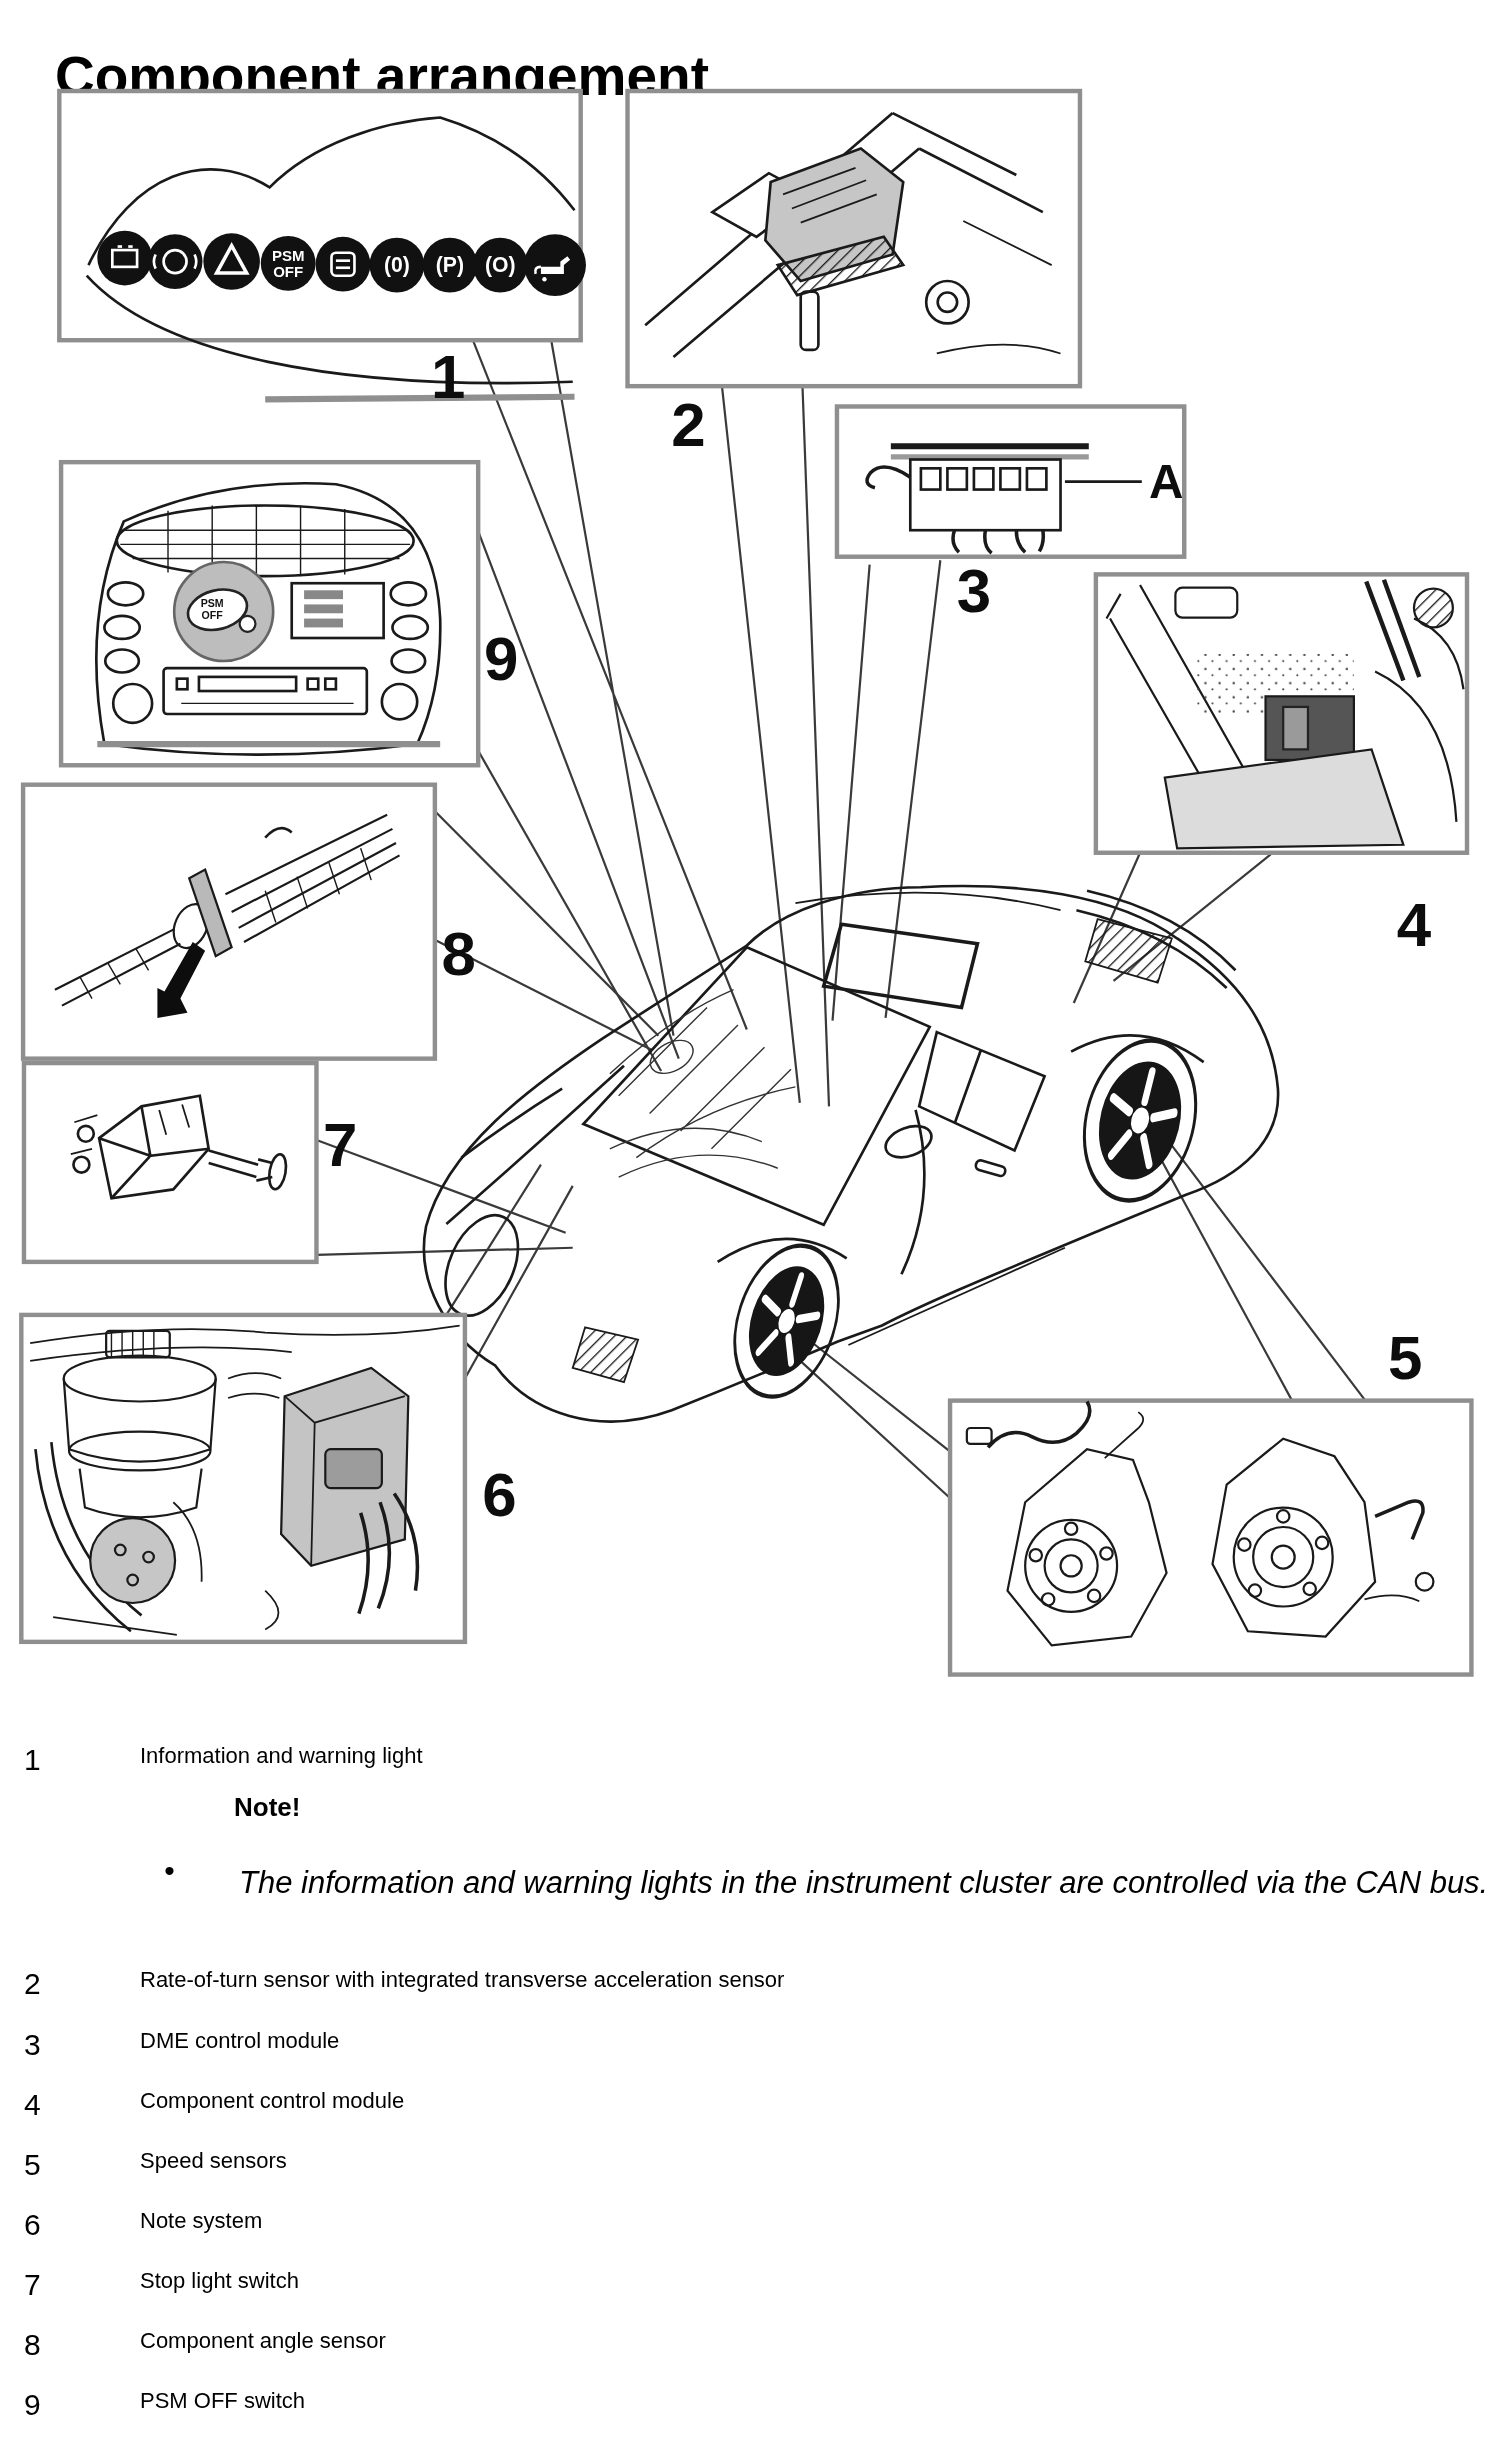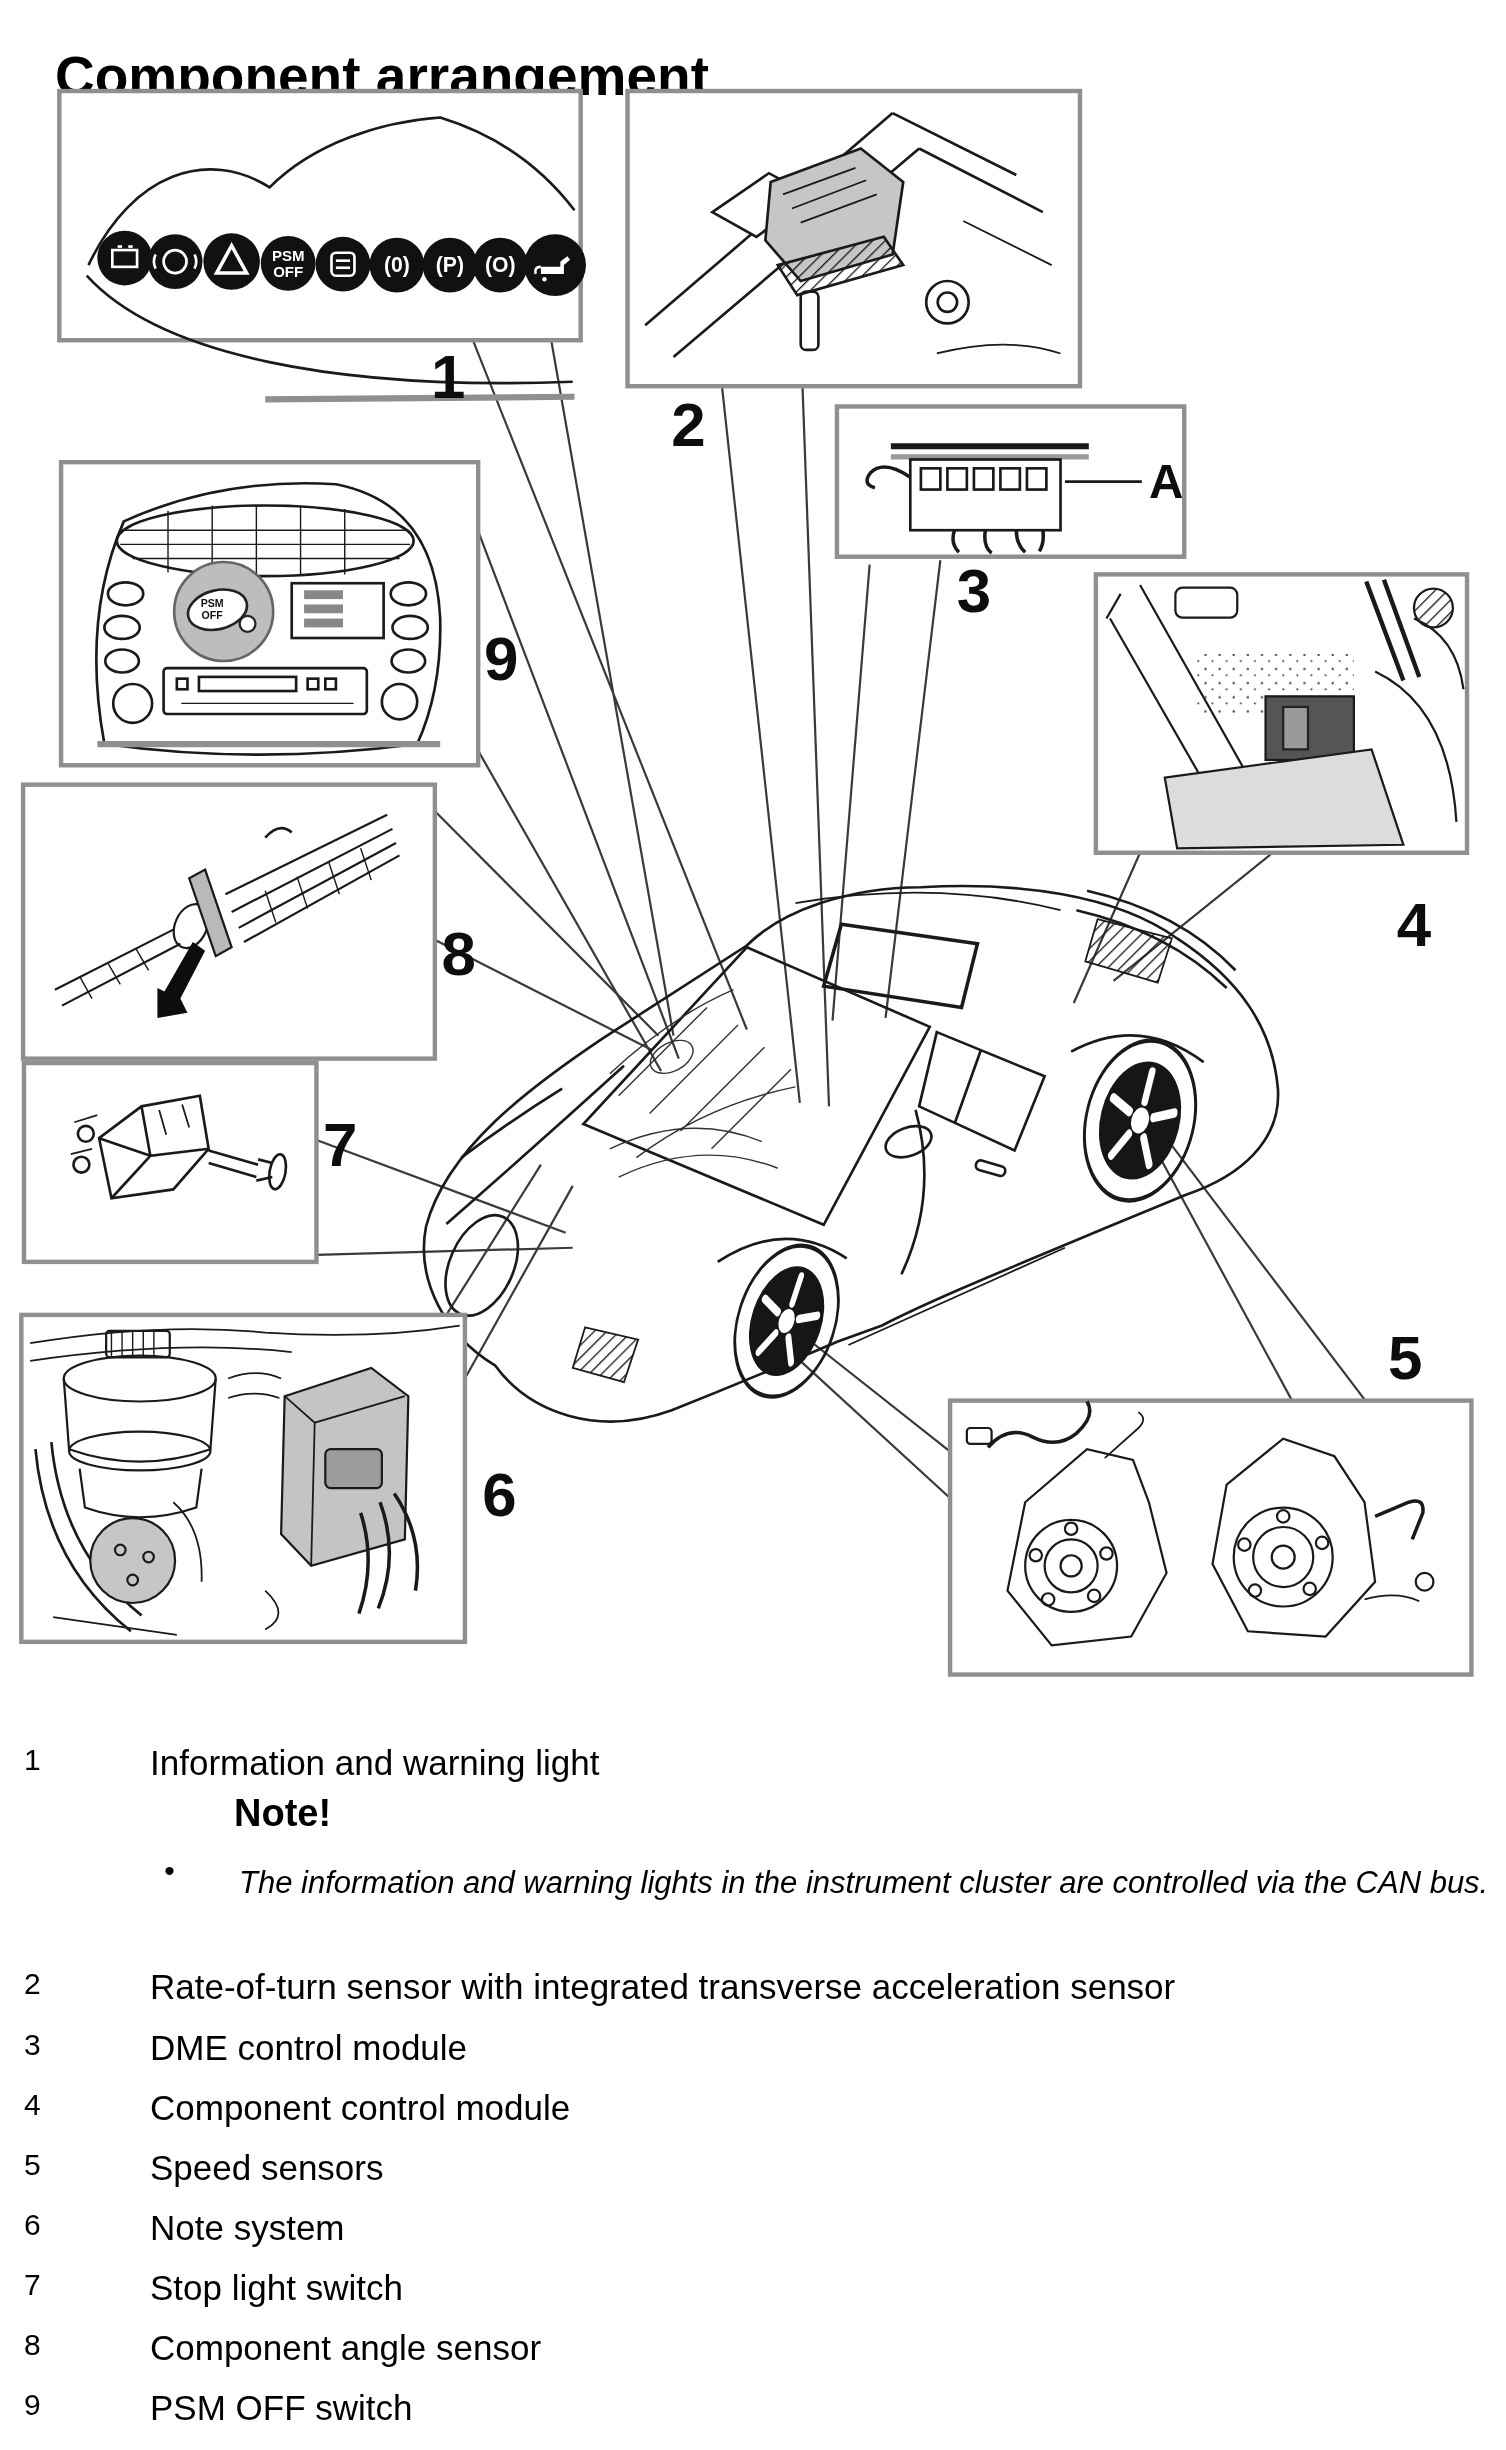--- a/index.html
+++ b/index.html
@@ -1,22 +1,22 @@
 <!DOCTYPE html>
 <html style="font-size:14px"><head>
 <meta charset="utf-8">
 <style>
   html,body{margin:0;padding:0;background:#fff;}
   .page{position:relative;width:1506px;height:2450px;background:#fff;overflow:hidden;
         font-family:"Liberation Sans","DejaVu Sans",sans-serif;color:#000;}
   .title{position:absolute;left:55px;top:7px;font-size:55px;font-weight:bold;letter-spacing:0;text-align:right;}
   .figure-svg{position:absolute;left:0;top:0;}
   .leg-num{position:absolute;left:24px;font-size:30px;}
-  .leg-txt{position:absolute;left:150px;font-size:35px;}
-  .note-title{position:absolute;left:234px;font-size:38px;font-weight:bold;}
+  .leg-txt{position:absolute;left:140px;font-size:22px;}
+  .note-title{position:absolute;left:234px;font-size:26px;font-weight:bold;}
   .note-bullet{position:absolute;left:164px;font-size:30px;font-style:italic;}
   .note-text{position:absolute;left:239px;width:1251px;font-size:31px;font-style:italic;line-height:44px;margin-top:8px;}
   svg text.callout{font-family:"Liberation Sans","DejaVu Sans",sans-serif;font-weight:bold;font-size:70px;fill:#0d0d0d;}
   svg text.callout-a{font-family:"Liberation Sans","DejaVu Sans",sans-serif;font-weight:bold;font-size:54px;fill:#0d0d0d;}
   svg text.icon-glyph{font-family:"Liberation Sans","DejaVu Sans",sans-serif;font-weight:bold;fill:#fff;}
   svg text.psm-tiny{font-family:"Liberation Sans","DejaVu Sans",sans-serif;font-weight:bold;fill:#111;}
 </style>
 </head>
 <body>
 

